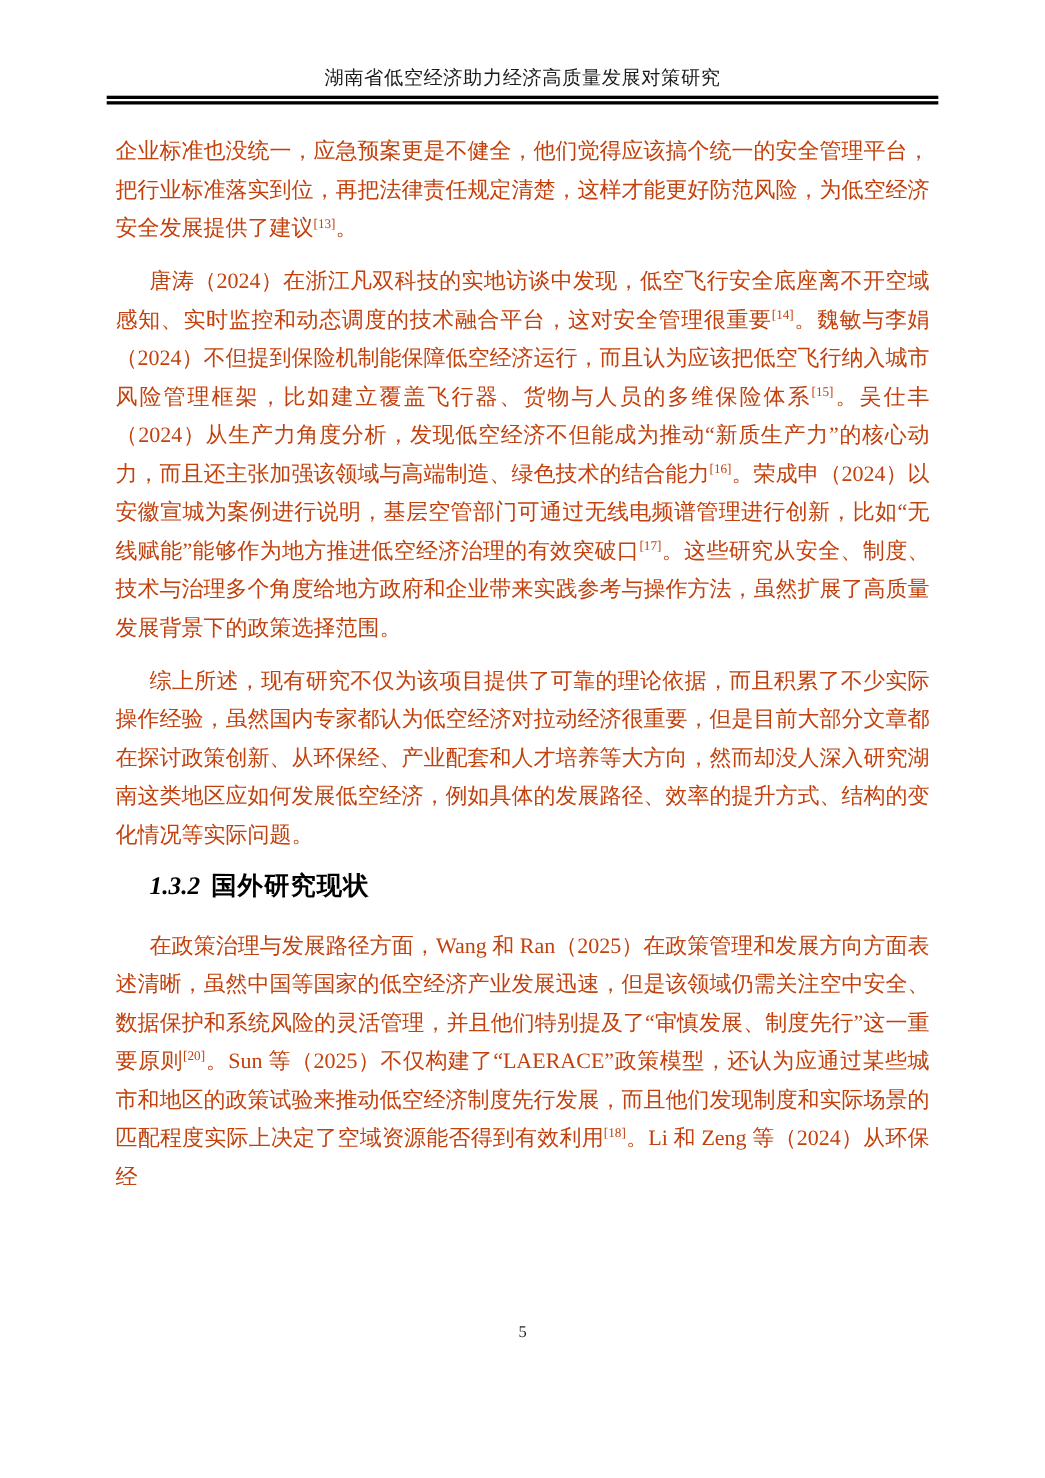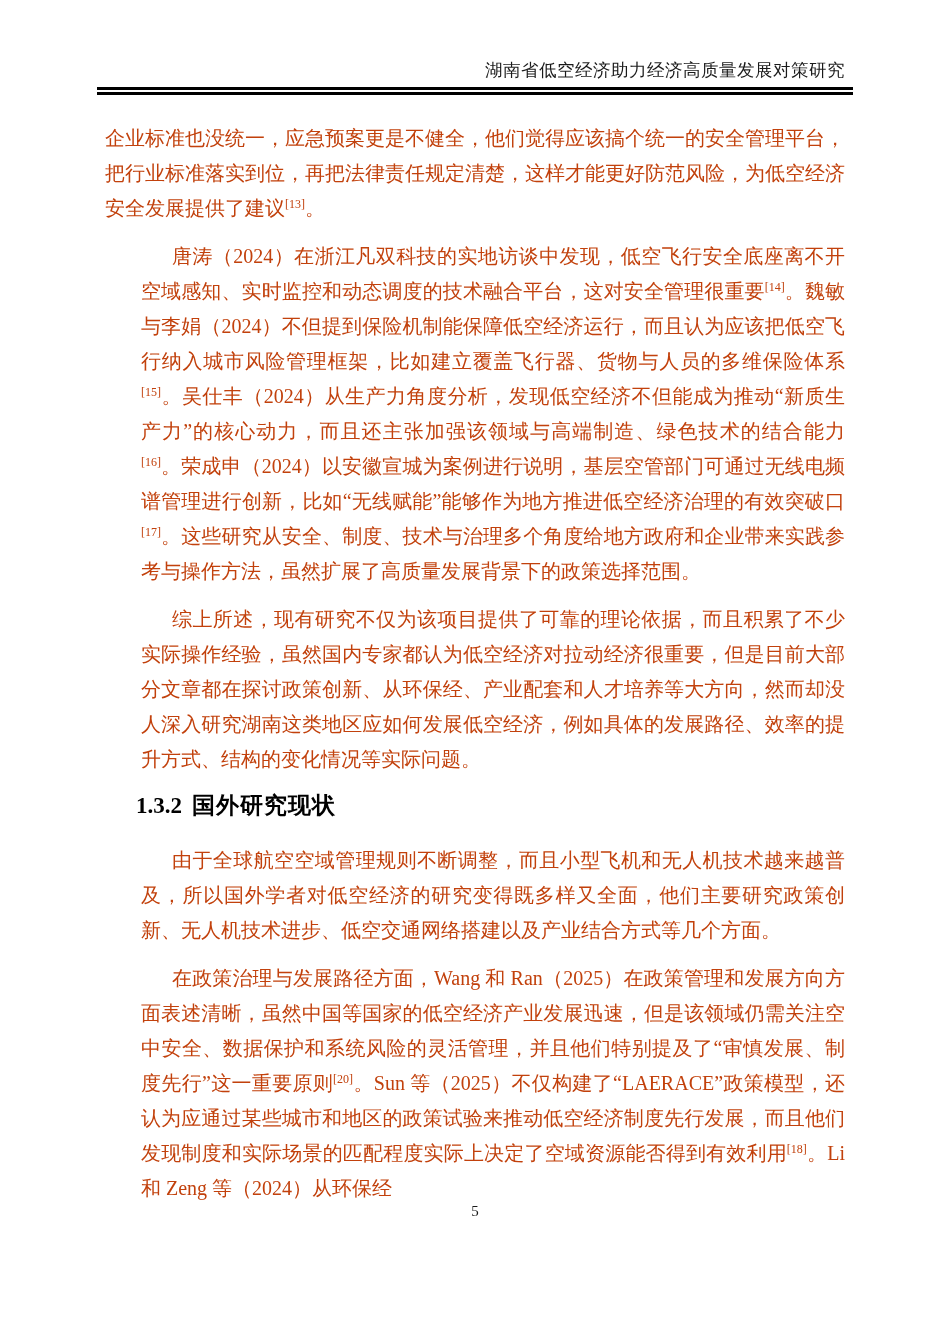--- a/index.html
+++ b/index.html
@@ -12,58 +12,59 @@
     background: #ffffff;
     color: #000000;
     font-family: "Liberation Serif", "DejaVu Serif", serif;
     overflow: hidden;
   }
   .content { margin: 0 105px; width: 740px; }
 
   
   .page-header { padding-top: 60px; }
   .header-title {
-    text-align: right;
+    text-align: center;
     font-size: 17.5px;
     line-height: 21px;
     letter-spacing: 0.5px;
     color: #1a1a1a;
   }
   .header-rule { margin: 6px -8px 0 -8px; }
   .header-rule .rule-line-top    { height: 2.5px; background: #000; }
   .header-rule .rule-gap         { height: 2.5px; }
   .header-rule .rule-line-bottom { height: 2.5px; background: #000; }
 
   
   .doc-body { padding-top: 26px; }
   .doc-body p {
     font-size: 20px;
     line-height: 35px;
     text-align: justify;
     color: #c2410c;
     margin: 0 0 13px 0;
   }
-  .doc-body p.indent { text-indent: 31px; margin-left: 36px; }
+  .doc-body p.indent { text-indent: 31px; }
   .doc-body p.no-indent { text-indent: 0; }
   .doc-body sup {
     font-size: 12px;
     line-height: 0;
     vertical-align: 7px;
     letter-spacing: 0;
   }
   .doc-body h3 {
     margin: 4px 0 22px 31px;
     font-size: 23px;
     line-height: 31px;
     font-weight: bold;
     color: #000;
   }
   .doc-body h3 .h-num {
     font-family: "Liberation Serif", "DejaVu Serif", serif;
     margin-right: 10px;
+    font-style: italic;
   }
   .doc-body h3 .h-txt {
     font-family: "Liberation Sans", "DejaVu Sans", sans-serif;
     letter-spacing: 1px;
   }
 
   
   .page-footer {
     position: absolute;
     left: 0;
@@ -87,21 +88,20 @@
         <div class="rule-gap"></div>
         <div class="rule-line-bottom"></div>
       </div>
     </header>
 
     <main class="doc-body" id="doc-body">
         <p class="no-indent">企业标准也没统一，应急预案更是不健全，他们觉得应该搞个统一的安全管理平台，把行业标准落实到位，再把法律责任规定清楚，这样才能更好防范风险，为低空经济安全发展提供了建议<sup>[13]</sup>。</p>
         <p class="indent">唐涛（2024）在浙江凡双科技的实地访谈中发现，低空飞行安全底座离不开空域感知、实时监控和动态调度的技术融合平台，这对安全管理很重要<sup>[14]</sup>。魏敏与李娟（2024）不但提到保险机制能保障低空经济运行，而且认为应该把低空飞行纳入城市风险管理框架，比如建立覆盖飞行器、货物与人员的多维保险体系<sup>[15]</sup>。吴仕丰（2024）从生产力角度分析，发现低空经济不但能成为推动“新质生产力”的核心动力，而且还主张加强该领域与高端制造、绿色技术的结合能力<sup>[16]</sup>。荣成申（2024）以安徽宣城为案例进行说明，基层空管部门可通过无线电频谱管理进行创新，比如“无线赋能”能够作为地方推进低空经济治理的有效突破口<sup>[17]</sup>。这些研究从安全、制度、技术与治理多个角度给地方政府和企业带来实践参考与操作方法，虽然扩展了高质量发展背景下的政策选择范围。</p>
         <p class="indent">综上所述，现有研究不仅为该项目提供了可靠的理论依据，而且积累了不少实际操作经验，虽然国内专家都认为低空经济对拉动经济很重要，但是目前大部分文章都在探讨政策创新、从环保经、产业配套和人才培养等大方向，然而却没人深入研究湖南这类地区应如何发展低空经济，例如具体的发展路径、效率的提升方式、结构的变化情况等实际问题。</p>
         <h3><span class="h-num">1.3.2</span><span class="h-txt">国外研究现状</span></h3>
-        <p class="indent">由于全球航空空域管理规则不断调整，而且小型飞机和无人机技术越来越普及，所以国外学者对低空经济的研究变得既多样又全面，他们主要研究政策创新、无人机技术进步、低空交通网络搭建以及产业结合方式等几个方面。</p>
         <p class="indent">在政策治理与发展路径方面，Wang 和 Ran（2025）在政策管理和发展方向方面表述清晰，虽然中国等国家的低空经济产业发展迅速，但是该领域仍需关注空中安全、数据保护和系统风险的灵活管理，并且他们特别提及了“审慎发展、制度先行”这一重要原则<sup>[20]</sup>。Sun 等（2025）不仅构建了“LAERACE”政策模型，还认为应通过某些城市和地区的政策试验来推动低空经济制度先行发展，而且他们发现制度和实际场景的匹配程度实际上决定了空域资源能否得到有效利用<sup>[18]</sup>。Li 和 Zeng 等（2024）从环保经</p>
       </main>
 
   </div>
 
   <footer class="page-footer">
     <span>5</span>
   </footer>
 </div>
 

